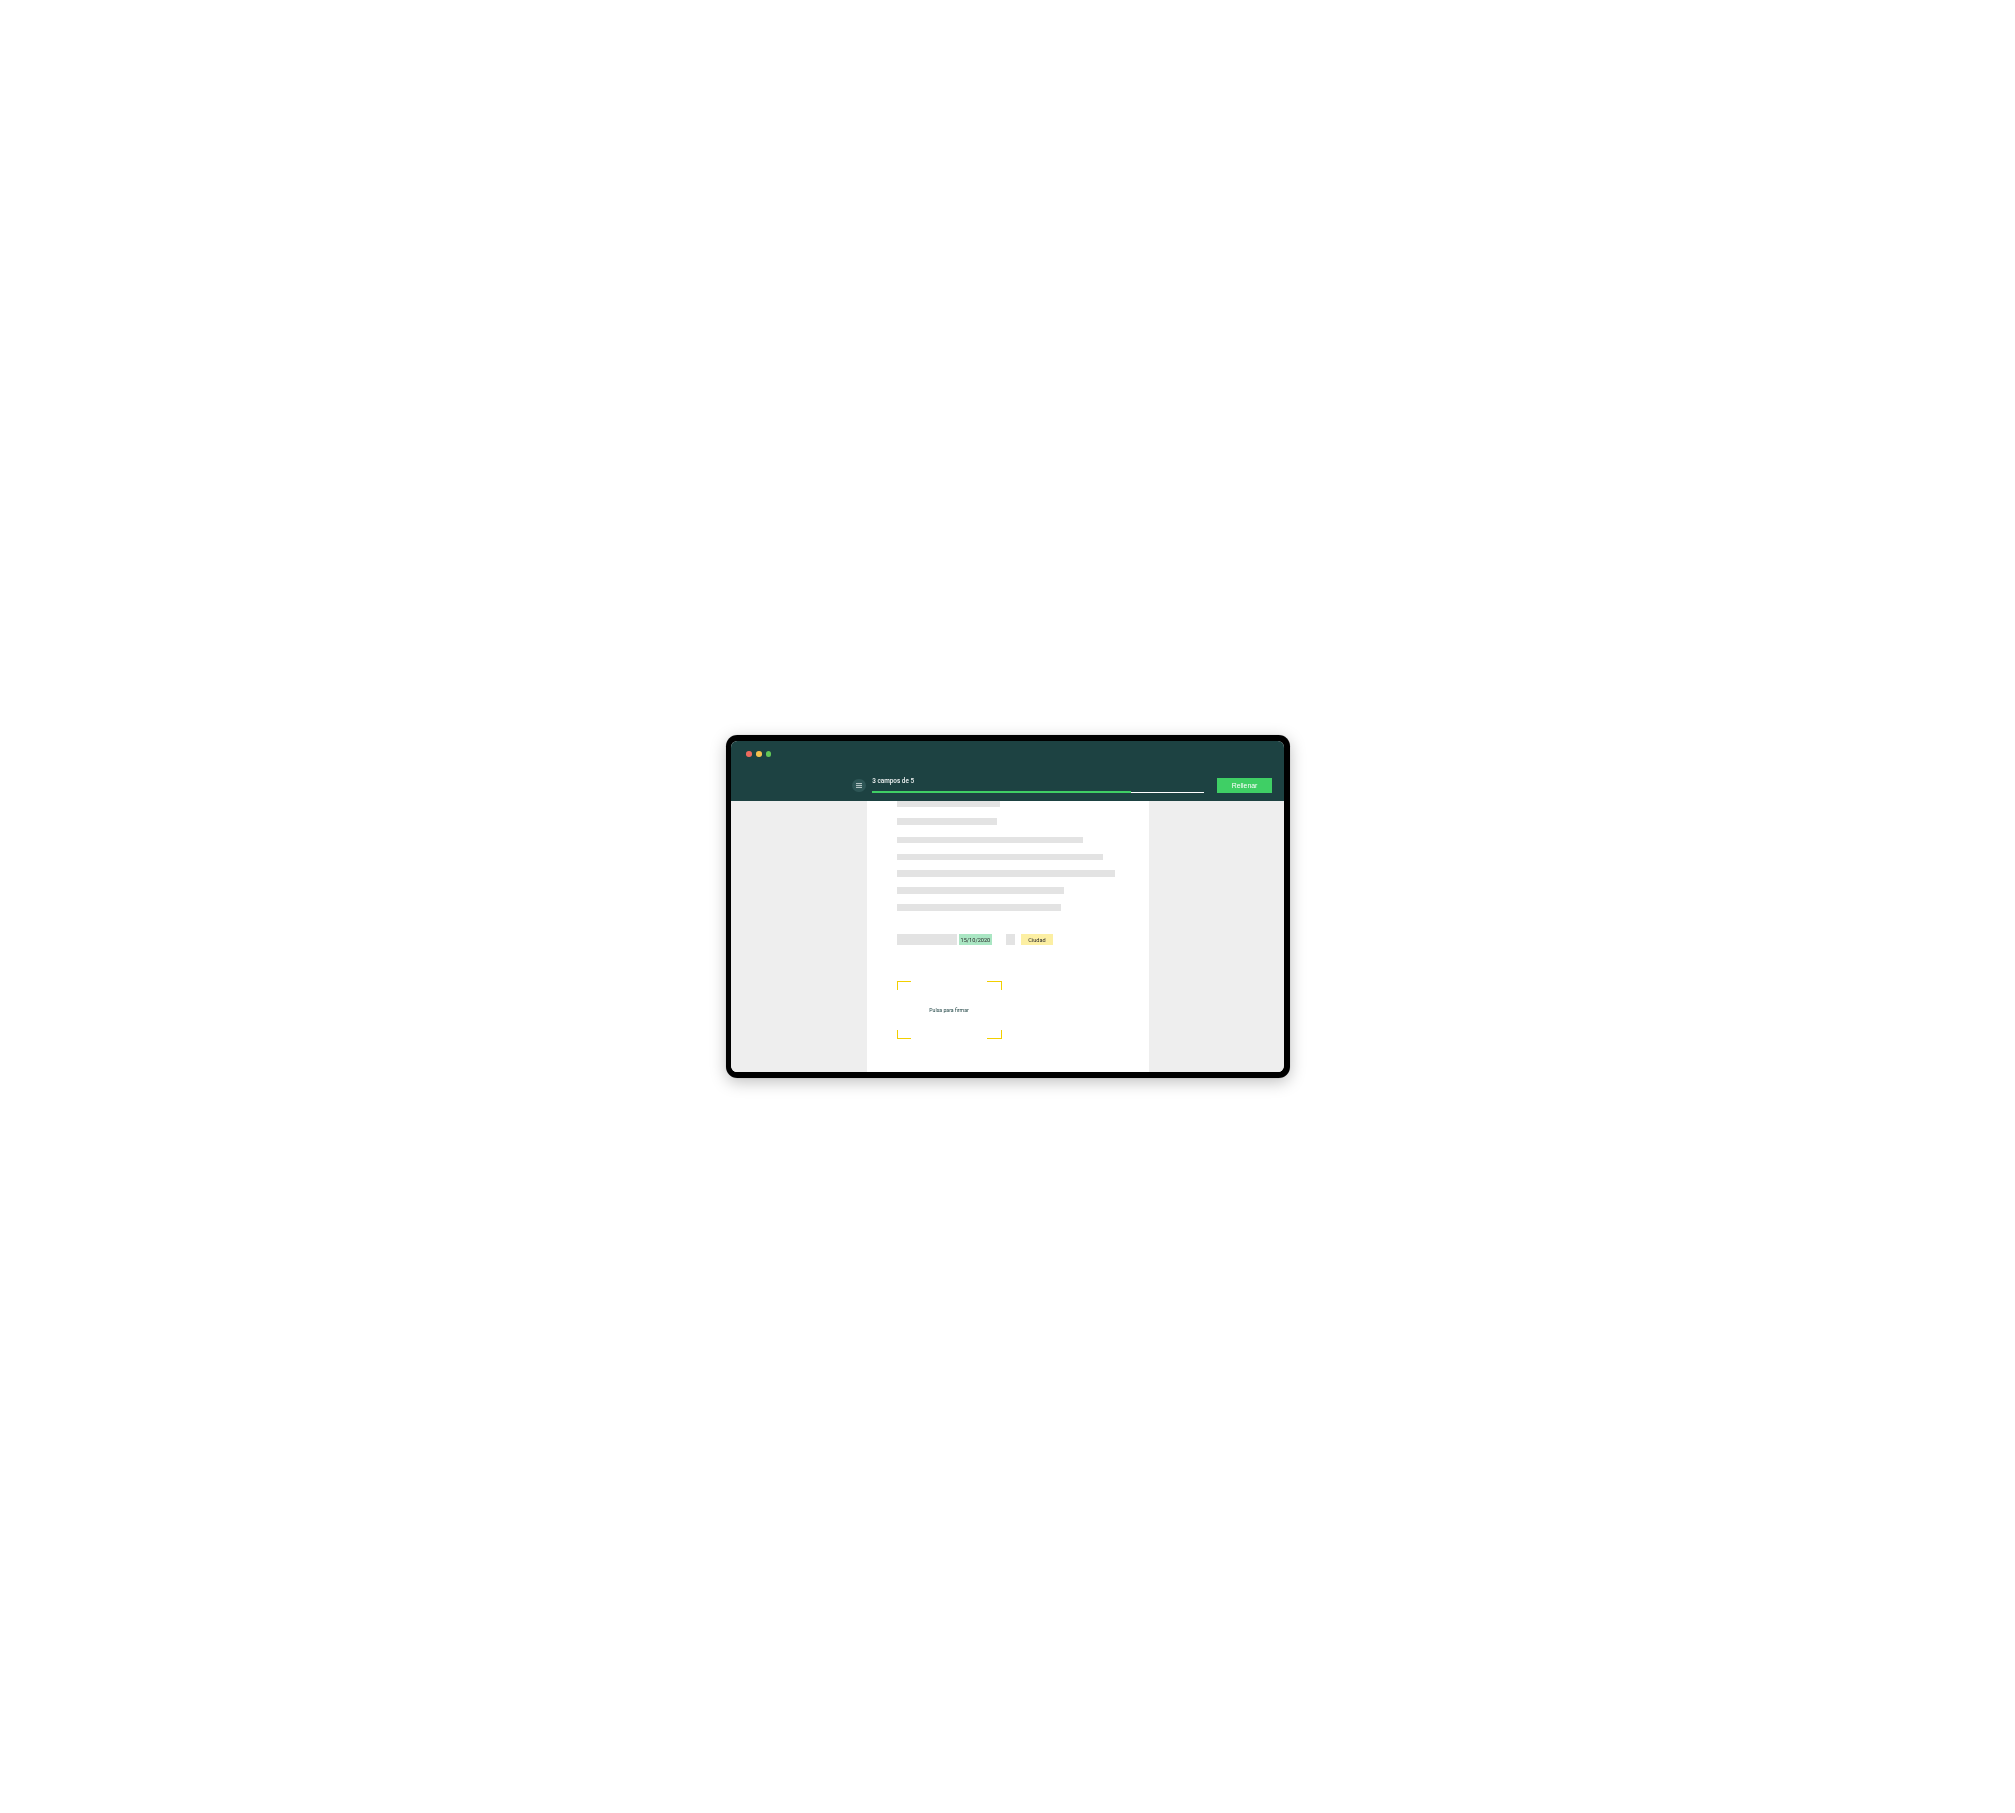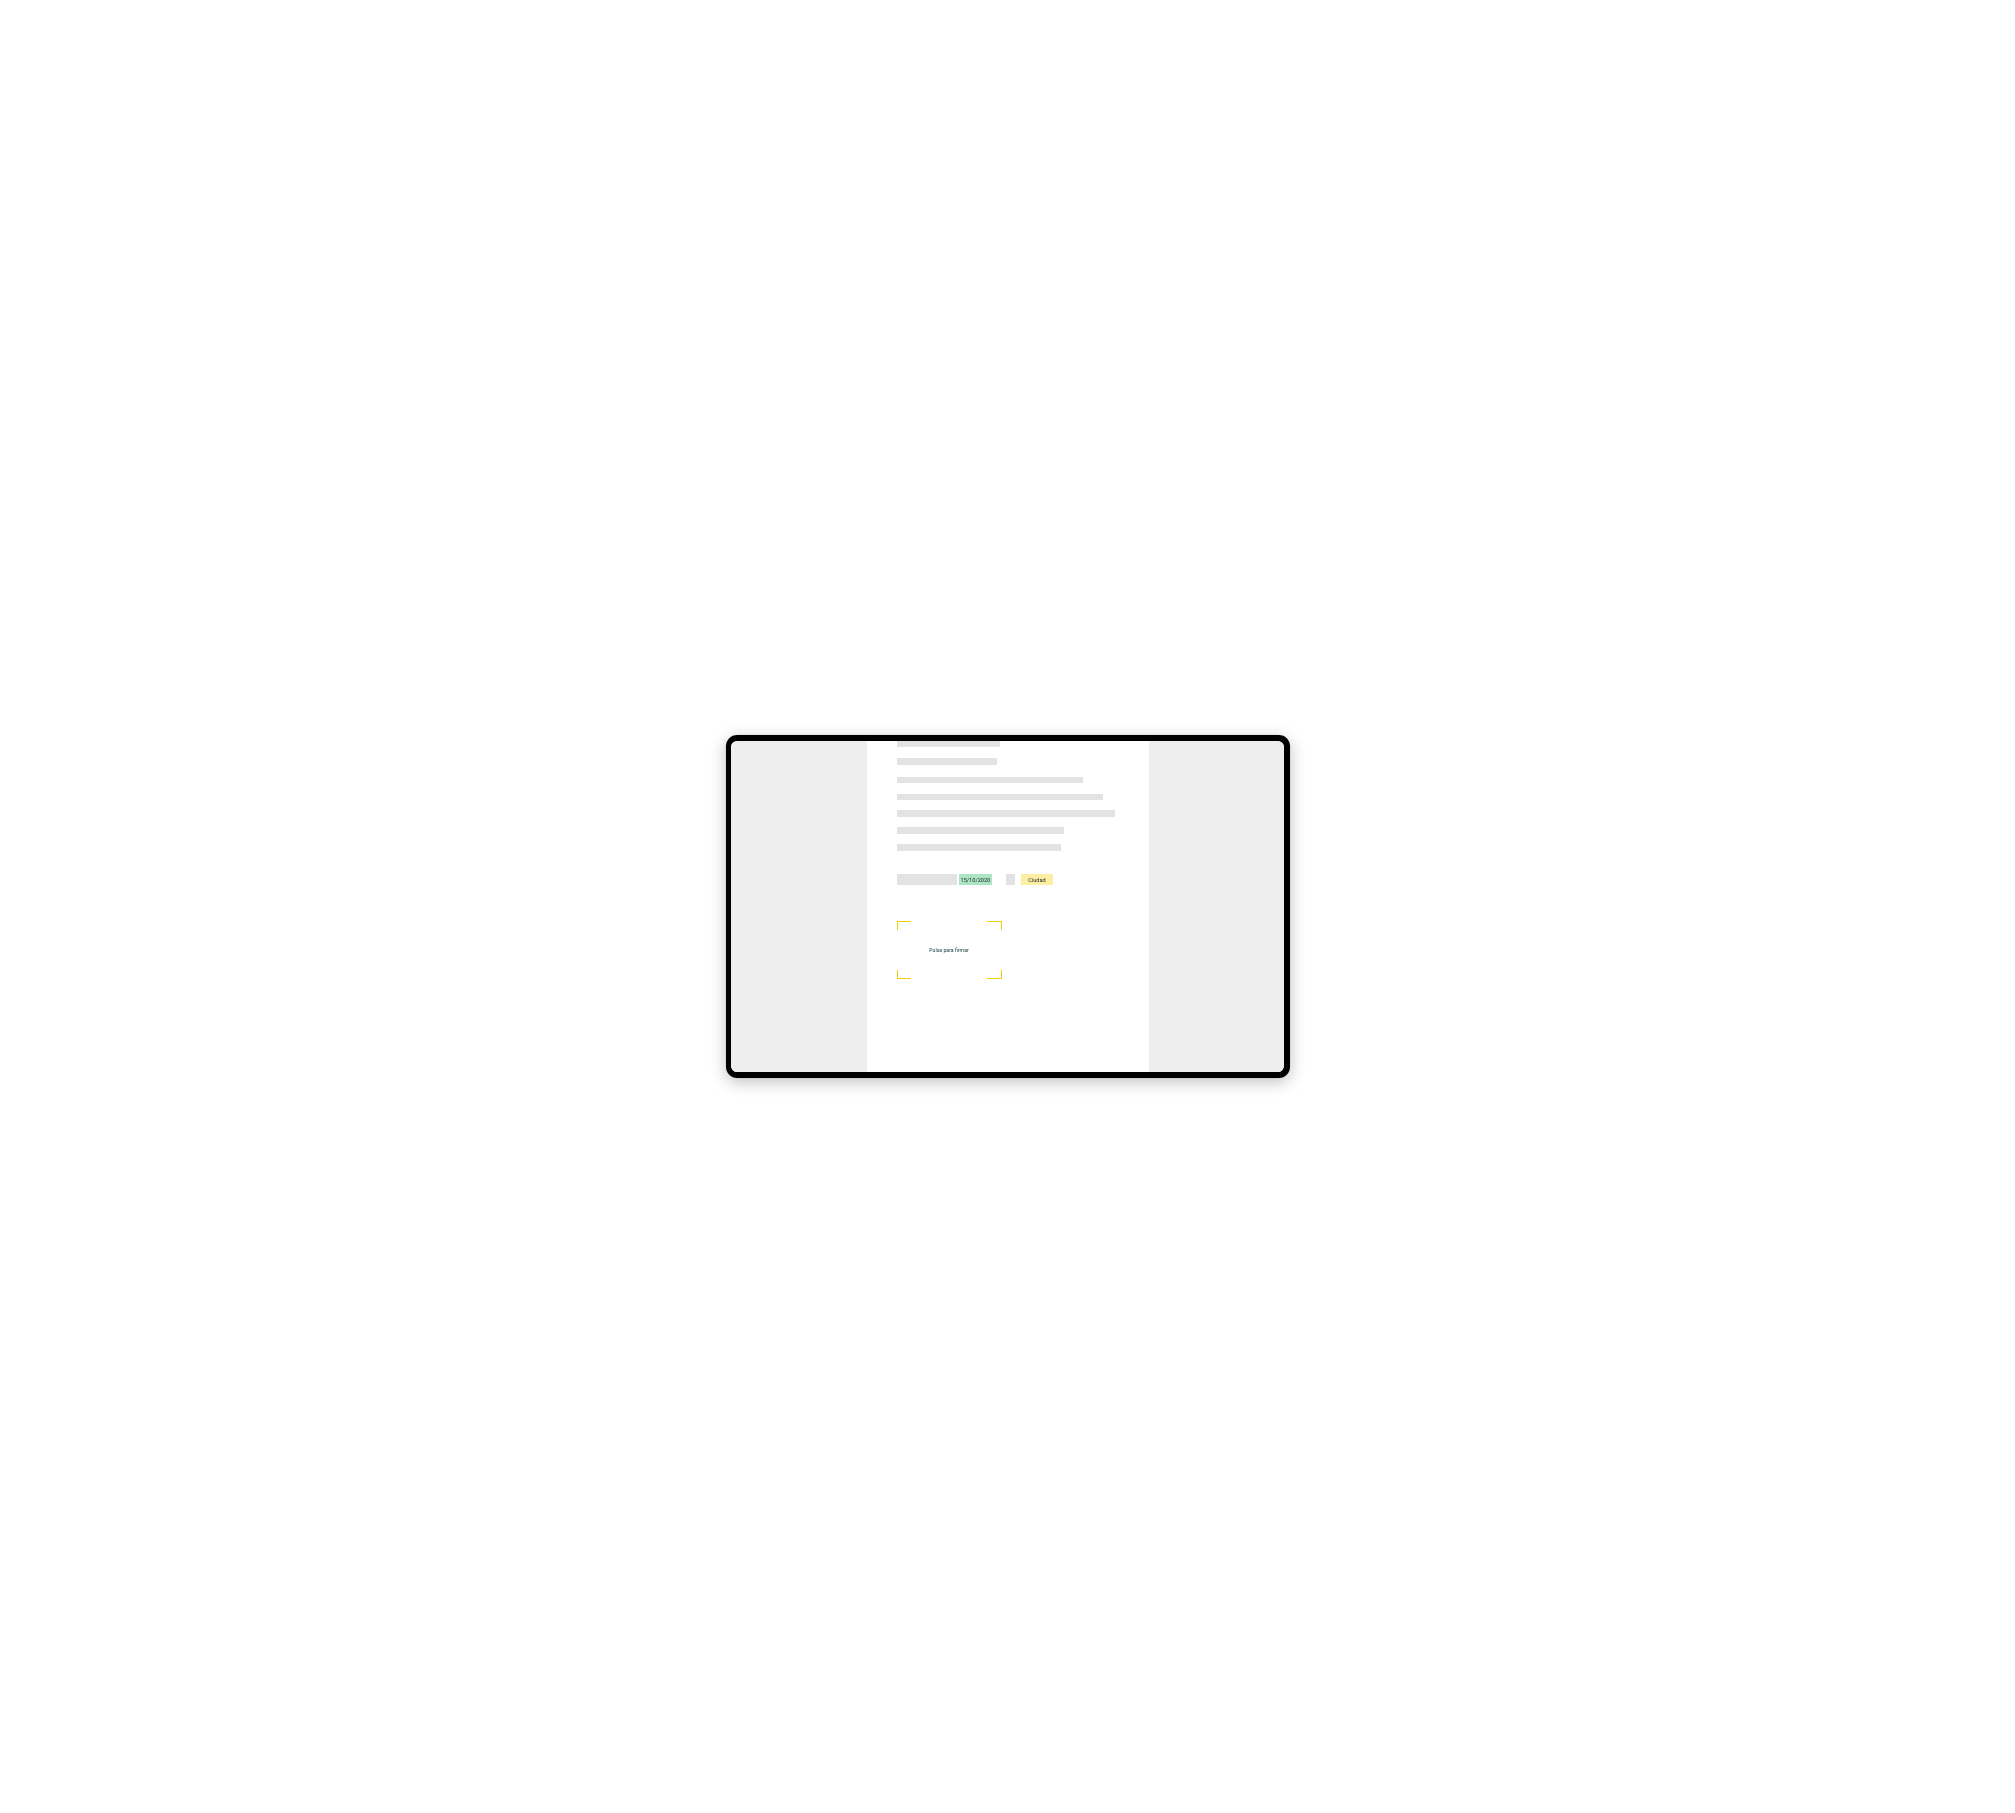--- a/index.html
+++ b/index.html
@@ -197,20 +197,46 @@
     color: #1d4242;
     font-size: 5.2px;
   }
 </style>
 </head>
 <body>
 
 <div class="device-frame">
   <div class="device-inner">
 
+    <div class="app-header">
+      <div class="traffic-lights">
+        <span class="dot-red"></span>
+        <span class="dot-yellow"></span>
+        <span class="dot-green"></span>
+      </div>
+
+      <div class="header-bar">
+        <div class="menu-btn">
+          <svg viewBox="0 0 16 12">
+            <line x1="1" y1="1" x2="15" y2="1" stroke-width="2" stroke-linecap="round"></line>
+            <line x1="1" y1="6" x2="15" y2="6" stroke-width="2" stroke-linecap="round"></line>
+            <line x1="1" y1="11" x2="15" y2="11" stroke-width="2" stroke-linecap="round"></line>
+          </svg>
+        </div>
+
+        <div class="progress-wrap">
+          <div class="progress-label">3 campos de 5</div>
+          <div class="progress-track">
+            <div class="progress-fill" style="width:78%"></div>
+          </div>
+        </div>
+
+        <button class="fill-btn">Rellenar</button>
+      </div>
+    </div>
 
     <div class="content-area">
       <div class="document">
 
         <div class="skel-col">
           <div class="skel" style="width:103px; margin-top:0;"></div>
           <div class="skel" style="width:100px; margin-top:11.3px;"></div>
           <div class="skel" style="width:186px; margin-top:12px;"></div>
           <div class="skel" style="width:206px; margin-top:10.5px;"></div>
           <div class="skel" style="width:218px; margin-top:10.5px;"></div>

